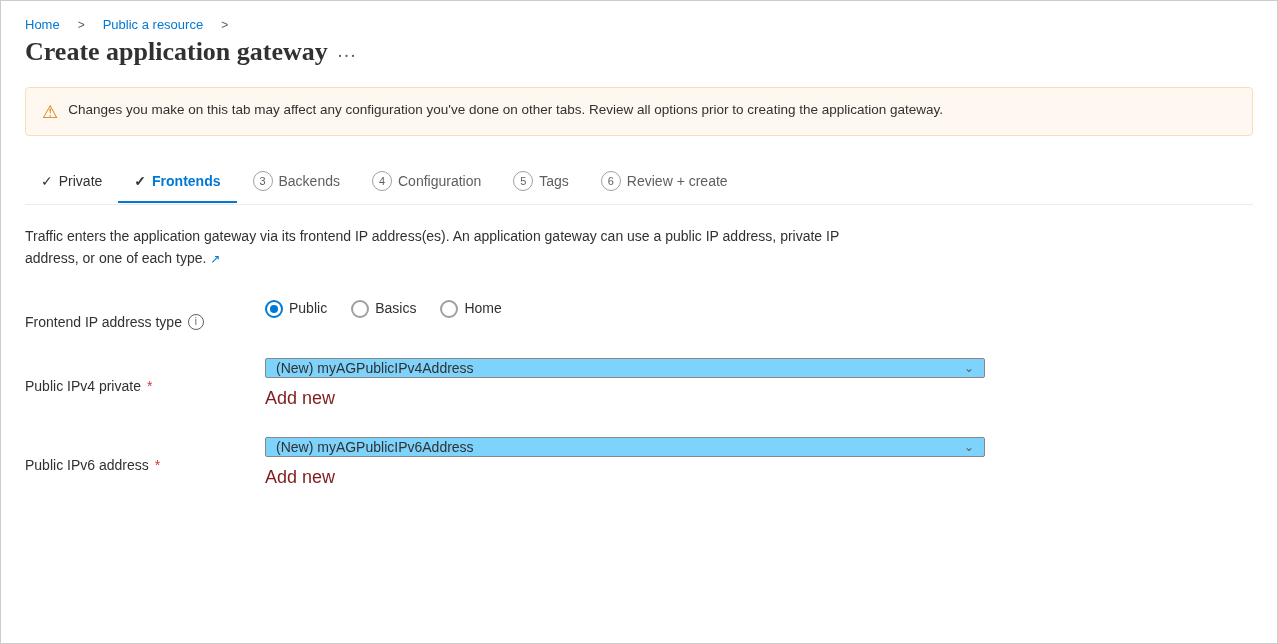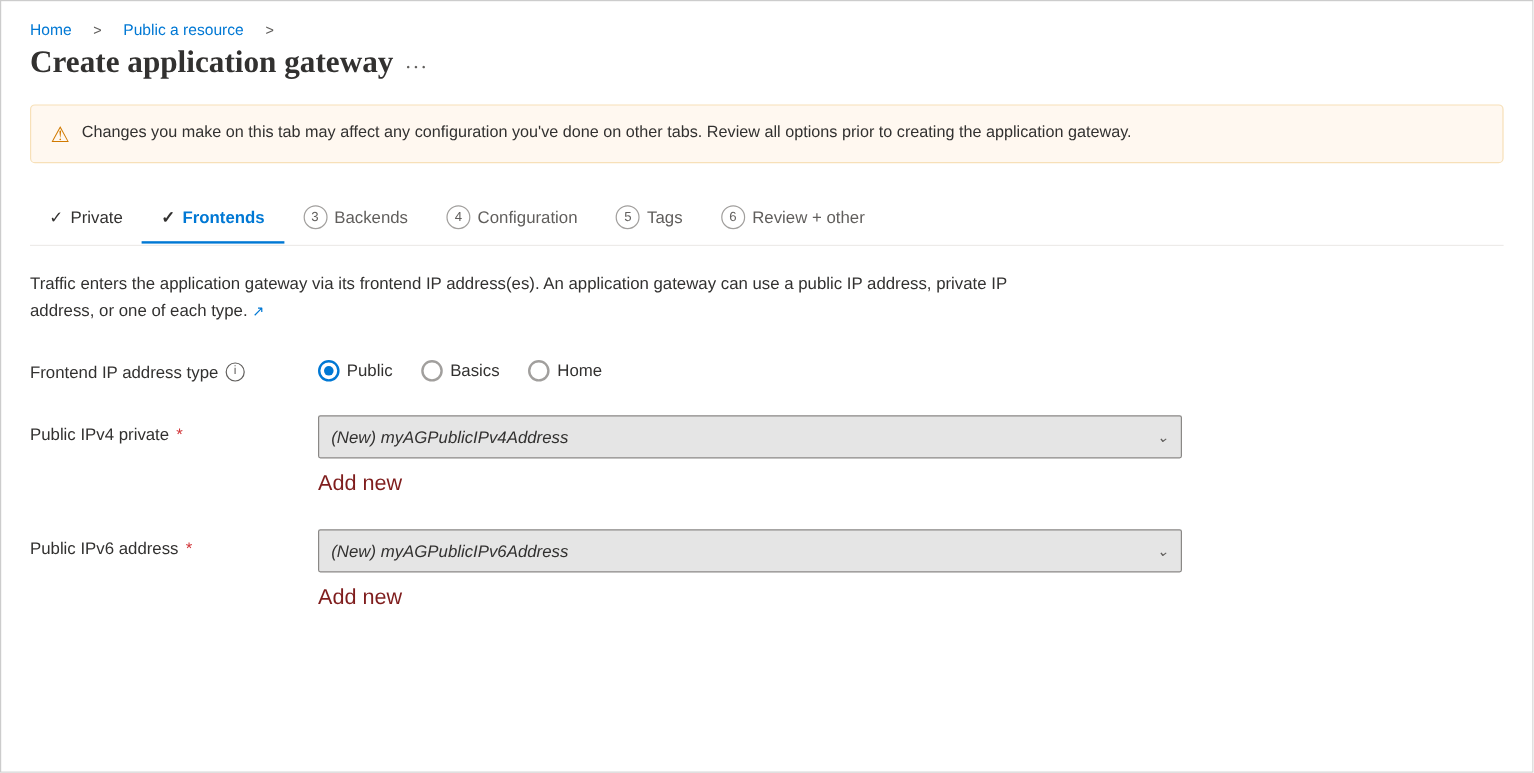--- a/index.html
+++ b/index.html
@@ -136,20 +136,21 @@
       gap: 20px;
     }
     .form-label {
       min-width: 220px;
       display: flex;
       align-items: center;
       gap: 6px;
       font-size: 14px;
       color: #323130;
       padding-top: 8px;
+      margin-top: 12px;
     }
     .form-label .required {
       color: #d13438;
       font-size: 14px;
     }
     .info-icon {
       width: 16px;
       height: 16px;
       border-radius: 50%;
       border: 1.5px solid #605e5c;
@@ -199,32 +200,31 @@
     .radio-label {
       font-size: 14px;
       color: #323130;
     }
     .dropdown-wrapper {
       position: relative;
       margin-bottom: 6px;
     }
     .dropdown {
       width: 100%;
-      height: 36px;
+      height: 20px;
       border: 1px solid #8a8886;
       border-radius: 2px;
-      background: #e5e5e5;
+      background: #7dd3fc;
       display: flex;
       align-items: center;
       justify-content: space-between;
       padding: 0 10px;
       cursor: pointer;
       font-size: 14px;
       color: #323130;
-      font-style: italic;
     }
     .dropdown-arrow {
       font-size: 12px;
       color: #605e5c;
     }
     .add-new-link {
       color: #7f1d1d;
       font-size: 18px;
       cursor: pointer;
       text-decoration: none;
@@ -270,21 +270,21 @@
     <div class="tab">
       <span class="step-circle">4</span>
       <span>Configuration</span>
     </div>
     <div class="tab">
       <span class="step-circle">5</span>
       <span>Tags</span>
     </div>
     <div class="tab">
       <span class="step-circle">6</span>
-      <span>Review + other</span>
+      <span>Review + create</span>
     </div>
   </div>
 
   <div class="description">
     <span>Traffic enters the application gateway via its frontend IP address(es). An application gateway can use a public IP address, private IP address, or one of each type.</span>
     <a class="external-link" href="#"></a>
   </div>
 
   <div class="form-section">
 

